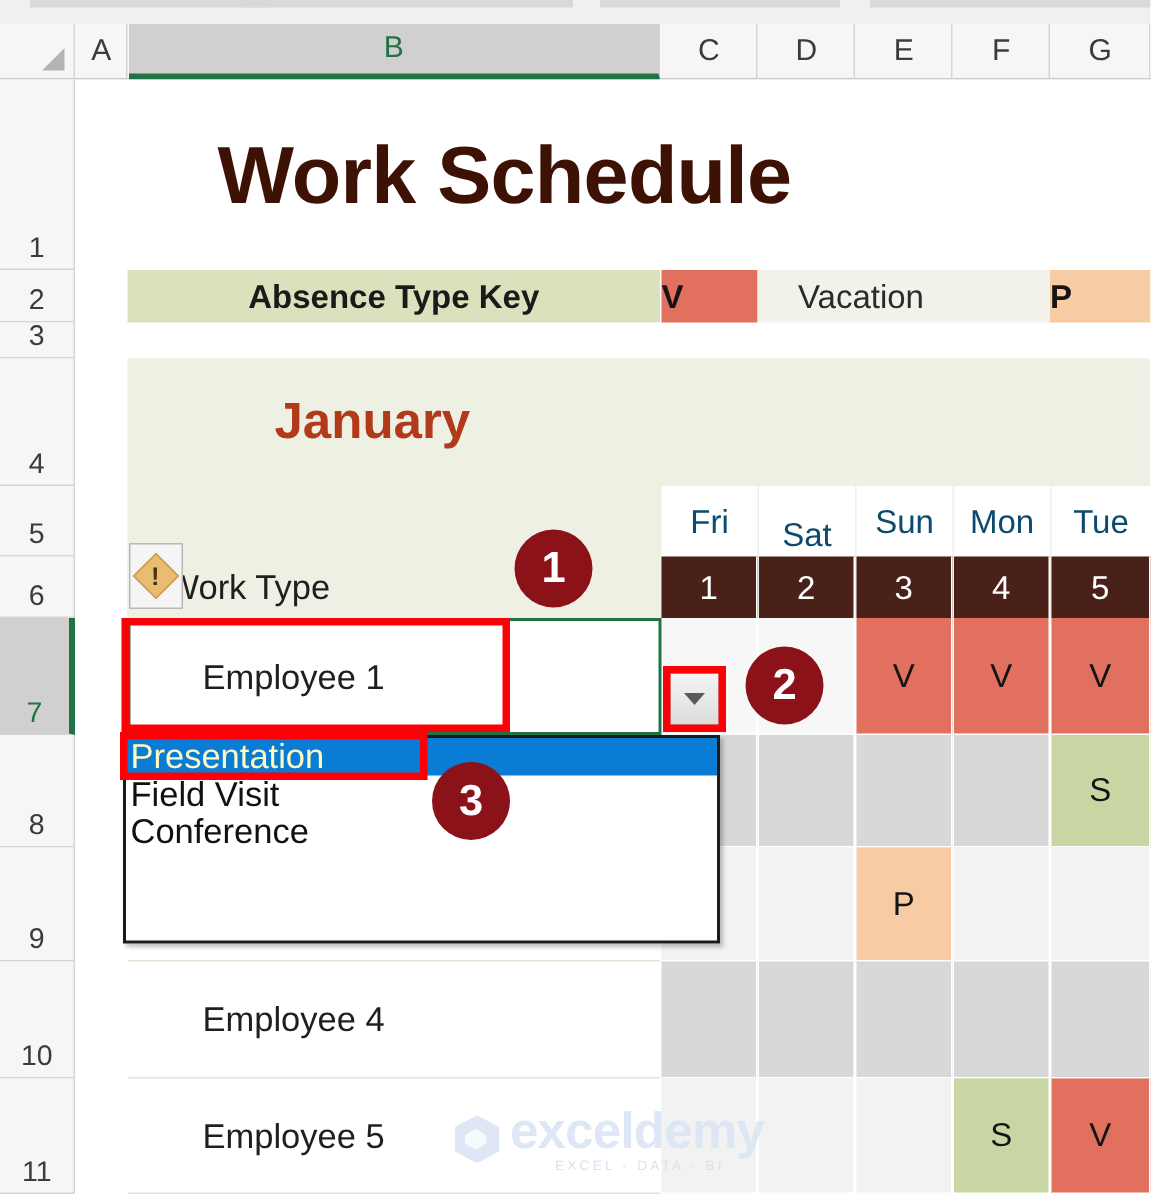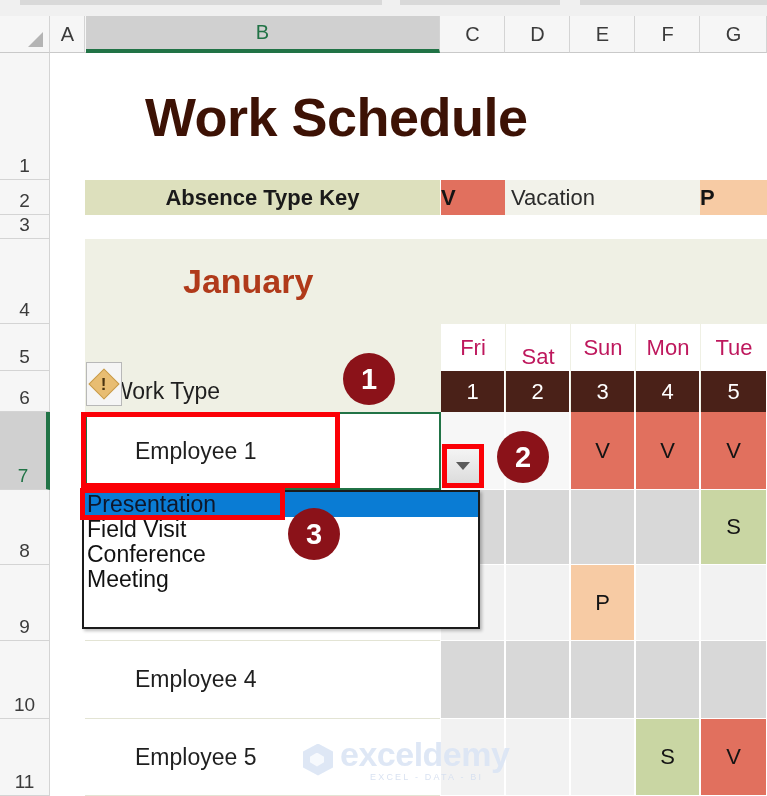--- a/index.html
+++ b/index.html
@@ -117,21 +117,21 @@
   .key-v {
     background: #e1705e;
     color: #141414;
     font-size: 22px;
     font-weight: bold;
   }
   .key-text {
     background: #f2f2ea;
     color: #2b2b2b;
     font-size: 22px;
-    padding-left: 6px;
+    padding-left: 27px;
   }
   .key-p {
     background: #f7cba4;
     color: #141414;
     font-size: 22px;
     font-weight: bold;
   }
 
   
   .month-block {
@@ -139,21 +139,21 @@
   }
   .month-name {
     color: #b03a1a;
     font-size: 34px;
     font-weight: bold;
   }
 
   
   .dayname {
     background: #ffffff;
-    color: #be185d;
+    color: #0c4a6e;
     font-size: 22px;
     justify-content: center;
   }
   .datenum {
     background: #4a2118;
     color: #ffffff;
     font-size: 22px;
     justify-content: center;
     border-right: 1px solid #ffffff;
   }
@@ -235,21 +235,21 @@
     height: 25px;
     display: flex; align-items: center;
     padding-left: 3px;
     font-size: 23px;
     color: #111111;
     font-family: "Liberation Sans", sans-serif;
     line-height: 1;
   }
   .dd-item.on {
     background: #0a7cd4;
-    color: #0f172a;
+    color: #fef9c3;
   }
 
   
   .warn-icon {
     position: absolute;
     background: #f5f5f5;
     border: 1px solid #b8b8b8;
     display: flex; align-items: center; justify-content: center;
     z-index: 13;
   }
@@ -573,23 +573,20 @@
   <div class="dd-list" style="left:82px; top:490px; width:398px; height:139px;">
     <div class="dd-item on">
         <span>Presentation</span>
       </div>
     <div class="dd-item">
         <span>Field Visit</span>
       </div>
     <div class="dd-item">
         <span>Conference</span>
       </div>
-    <div class="dd-item">
-        <span>Meeting</span>
-      </div>
   </div>
 
   <div class="warn-icon" style="left:86px; top:362px; width:36px; height:44px;">
     <div class="warn-diamond">
       <span class="warn-bang">!</span>
     </div>
   </div>
 
   <div class="redbox" style="left:81px; top:412px; width:259px; height:76px;"></div>
   <div class="redbox" style="left:442px; top:444px; width:42px; height:44px;"></div>

